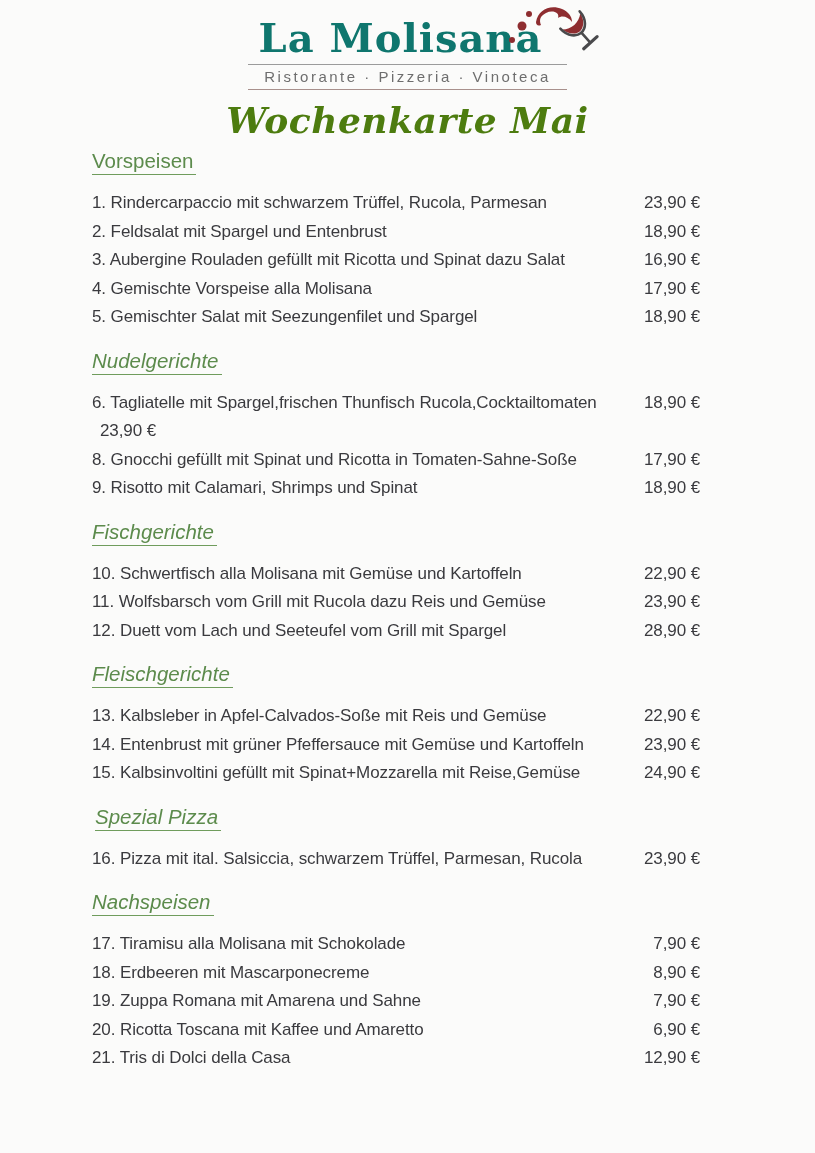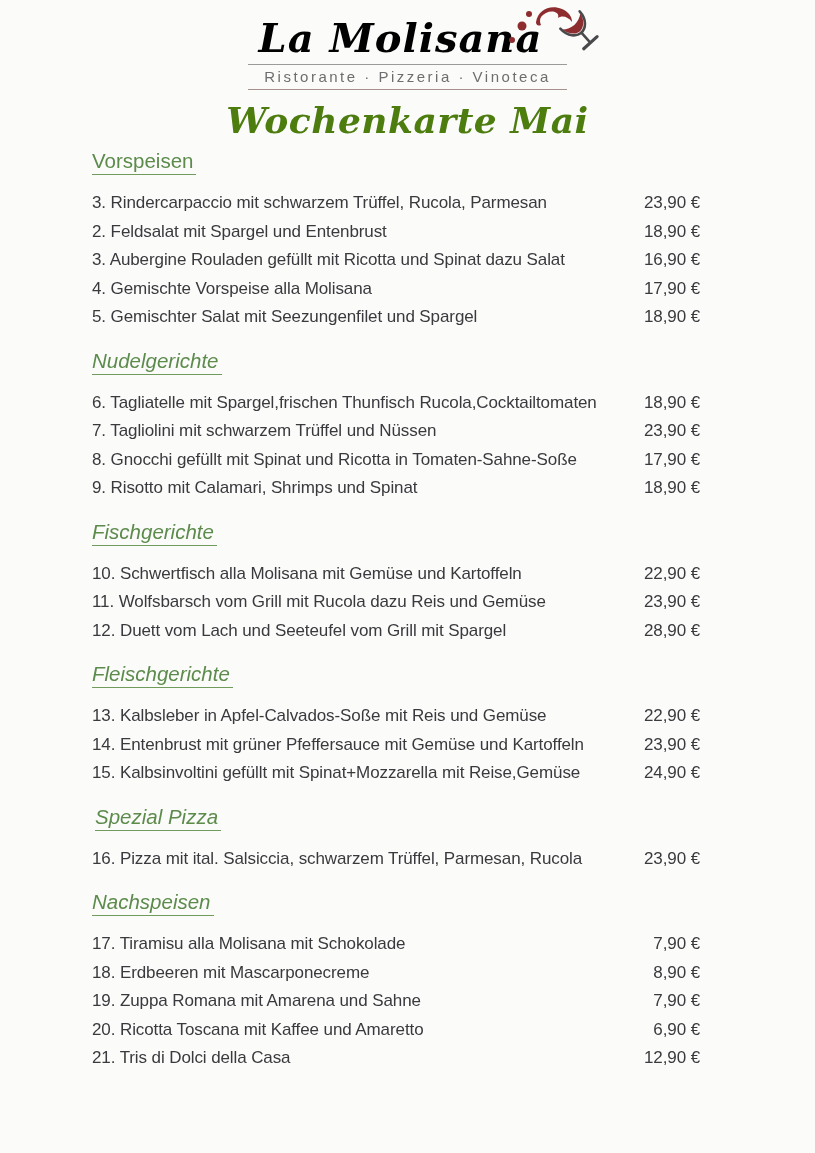--- a/index.html
+++ b/index.html
@@ -16,25 +16,24 @@
   
   header { text-align: center; }
   .logo-wrap {
     position: relative;
     display: inline-block;
     margin-top: 2px;
     padding-right: 14px;
   }
   .logo-text {
     font-family: "DejaVu Serif", "Liberation Serif", serif;
-    font-style: italic;
     font-weight: bold;
     font-size: 40px;
     letter-spacing: 1px;
-    color: #000000;
+    color: #0f766e;
     line-height: 1.1;
   }
   .glass-svg {
     position: absolute;
     top: -16px;
     right: -46px;
     width: 110px;
     height: 64px;
     pointer-events: none;
   }
@@ -110,21 +109,21 @@
     </div>
     <div class="tagline">Ristorante · Pizzeria · Vinoteca</div>
     <h1 class="menu-title">Wochenkarte Mai</h1>
   </header>
 
   <main class="content">
 
     <section class="menu-section">
       <h2 class="sec-h">Vorspeisen</h2>
       <div class="row">
-        <span class="dish">3. Rindercarpaccio mit schwarzem Trüffel, Rucola, Parmesan</span>
+        <span class="dish">1. Rindercarpaccio mit schwarzem Trüffel, Rucola, Parmesan</span>
         <span class="price">23,90 €</span>
       </div>
       <div class="row">
         <span class="dish">2. Feldsalat mit Spargel und Entenbrust</span>
         <span class="price">18,90 €</span>
       </div>
       <div class="row">
         <span class="dish">3. Aubergine Rouladen gefüllt mit Ricotta und Spinat dazu Salat</span>
         <span class="price">16,90 €</span>
       </div>
@@ -138,21 +137,20 @@
       </div>
     </section>
 
     <section class="menu-section">
       <h2 class="sec-h it">Nudelgerichte</h2>
       <div class="row">
         <span class="dish">6. Tagliatelle mit Spargel,frischen Thunfisch Rucola,Cocktailtomaten</span>
         <span class="price">18,90 €</span>
       </div>
       <div class="row">
-        <span class="dish">7. Tagliolini mit schwarzem Trüffel und Nüssen</span>
         <span class="price">23,90 €</span>
       </div>
       <div class="row">
         <span class="dish">8. Gnocchi gefüllt mit Spinat und Ricotta in Tomaten-Sahne-Soße</span>
         <span class="price">17,90 €</span>
       </div>
       <div class="row">
         <span class="dish">9. Risotto mit Calamari, Shrimps und Spinat</span>
         <span class="price">18,90 €</span>
       </div>

